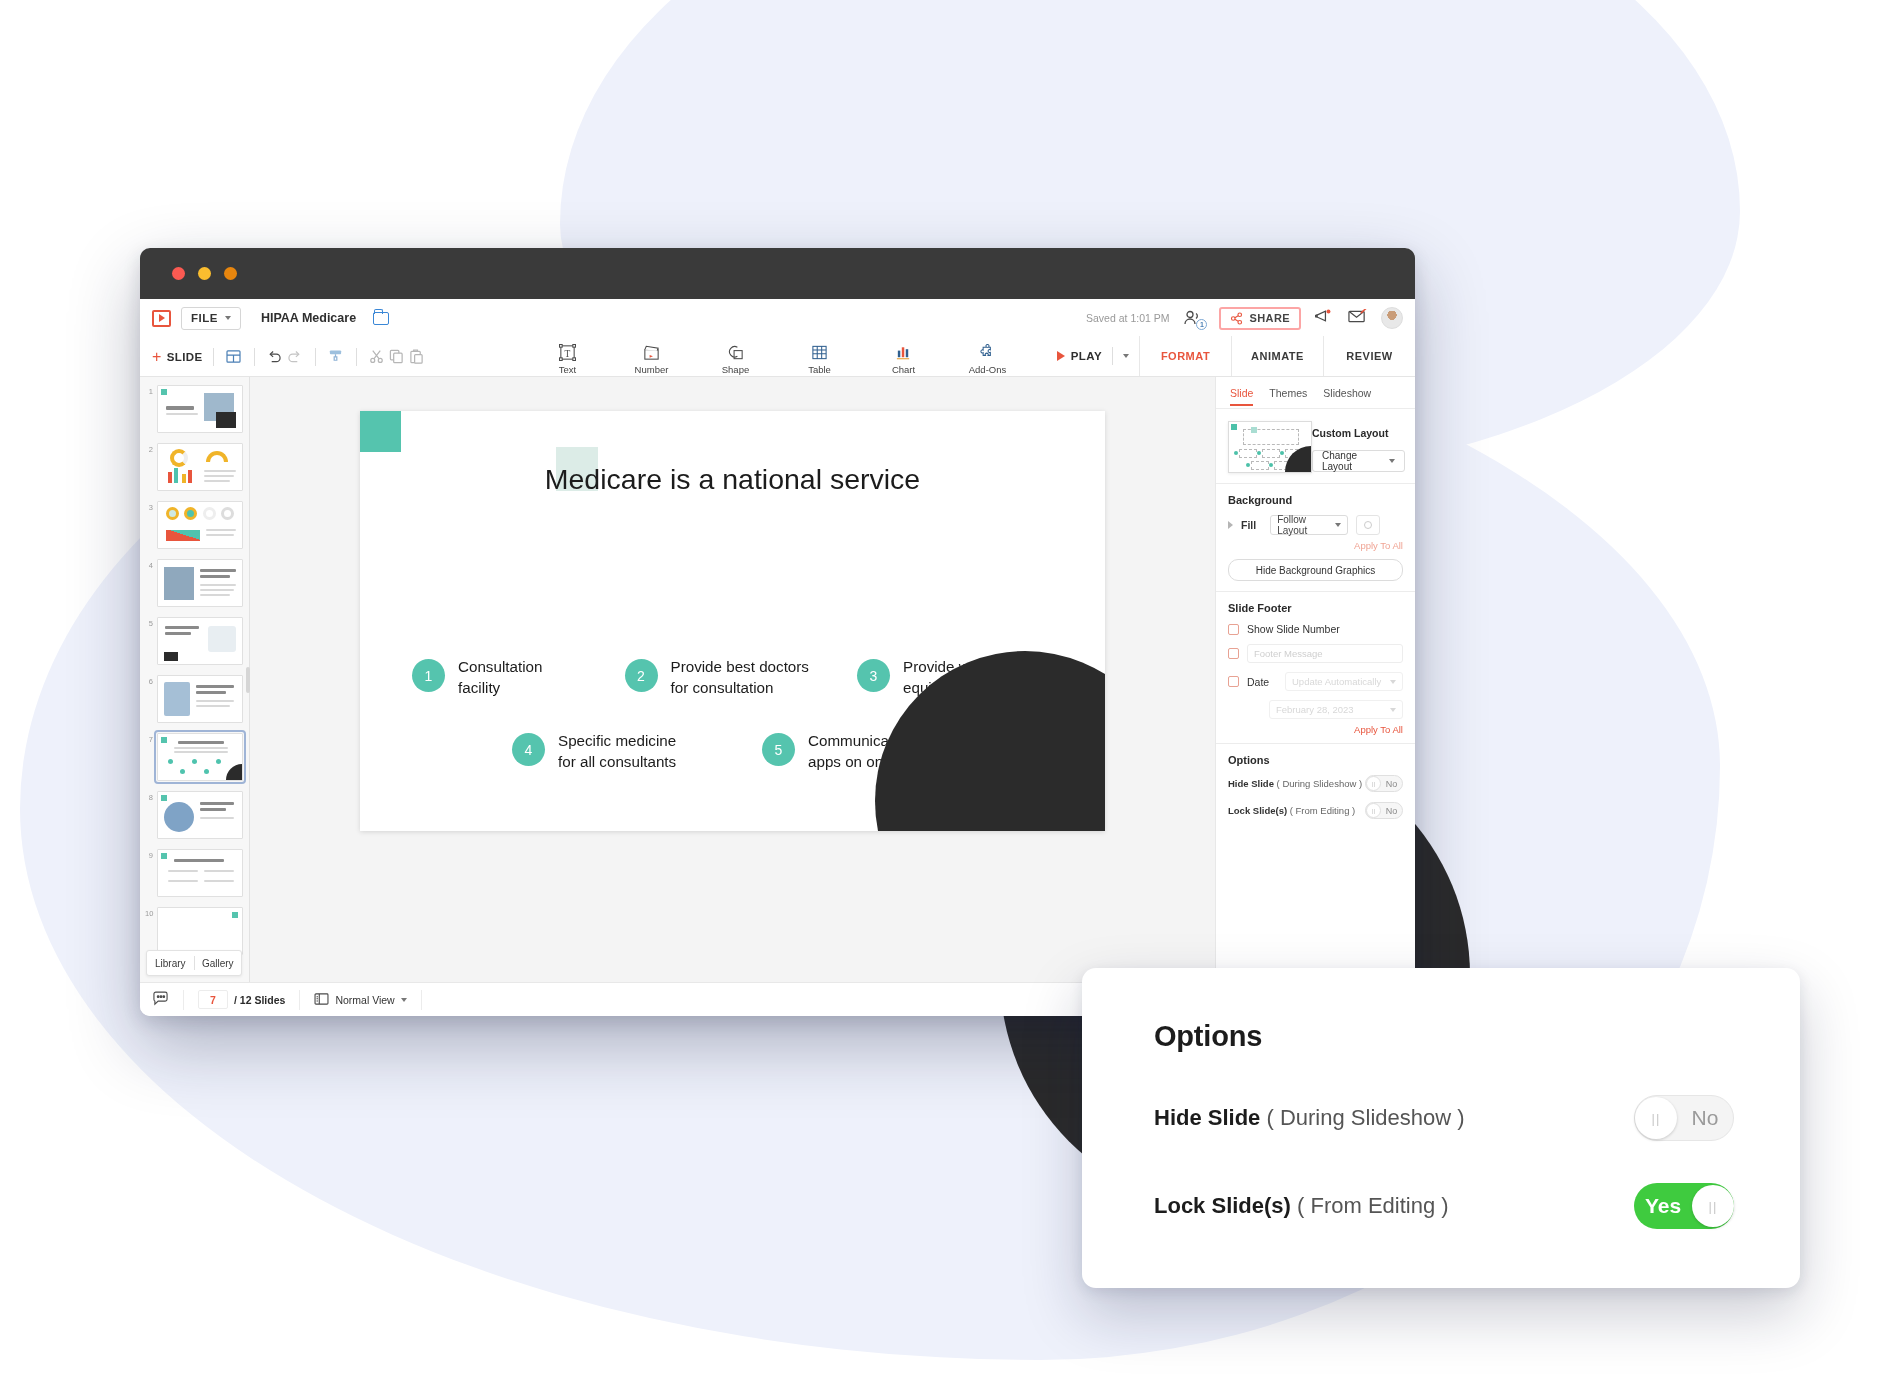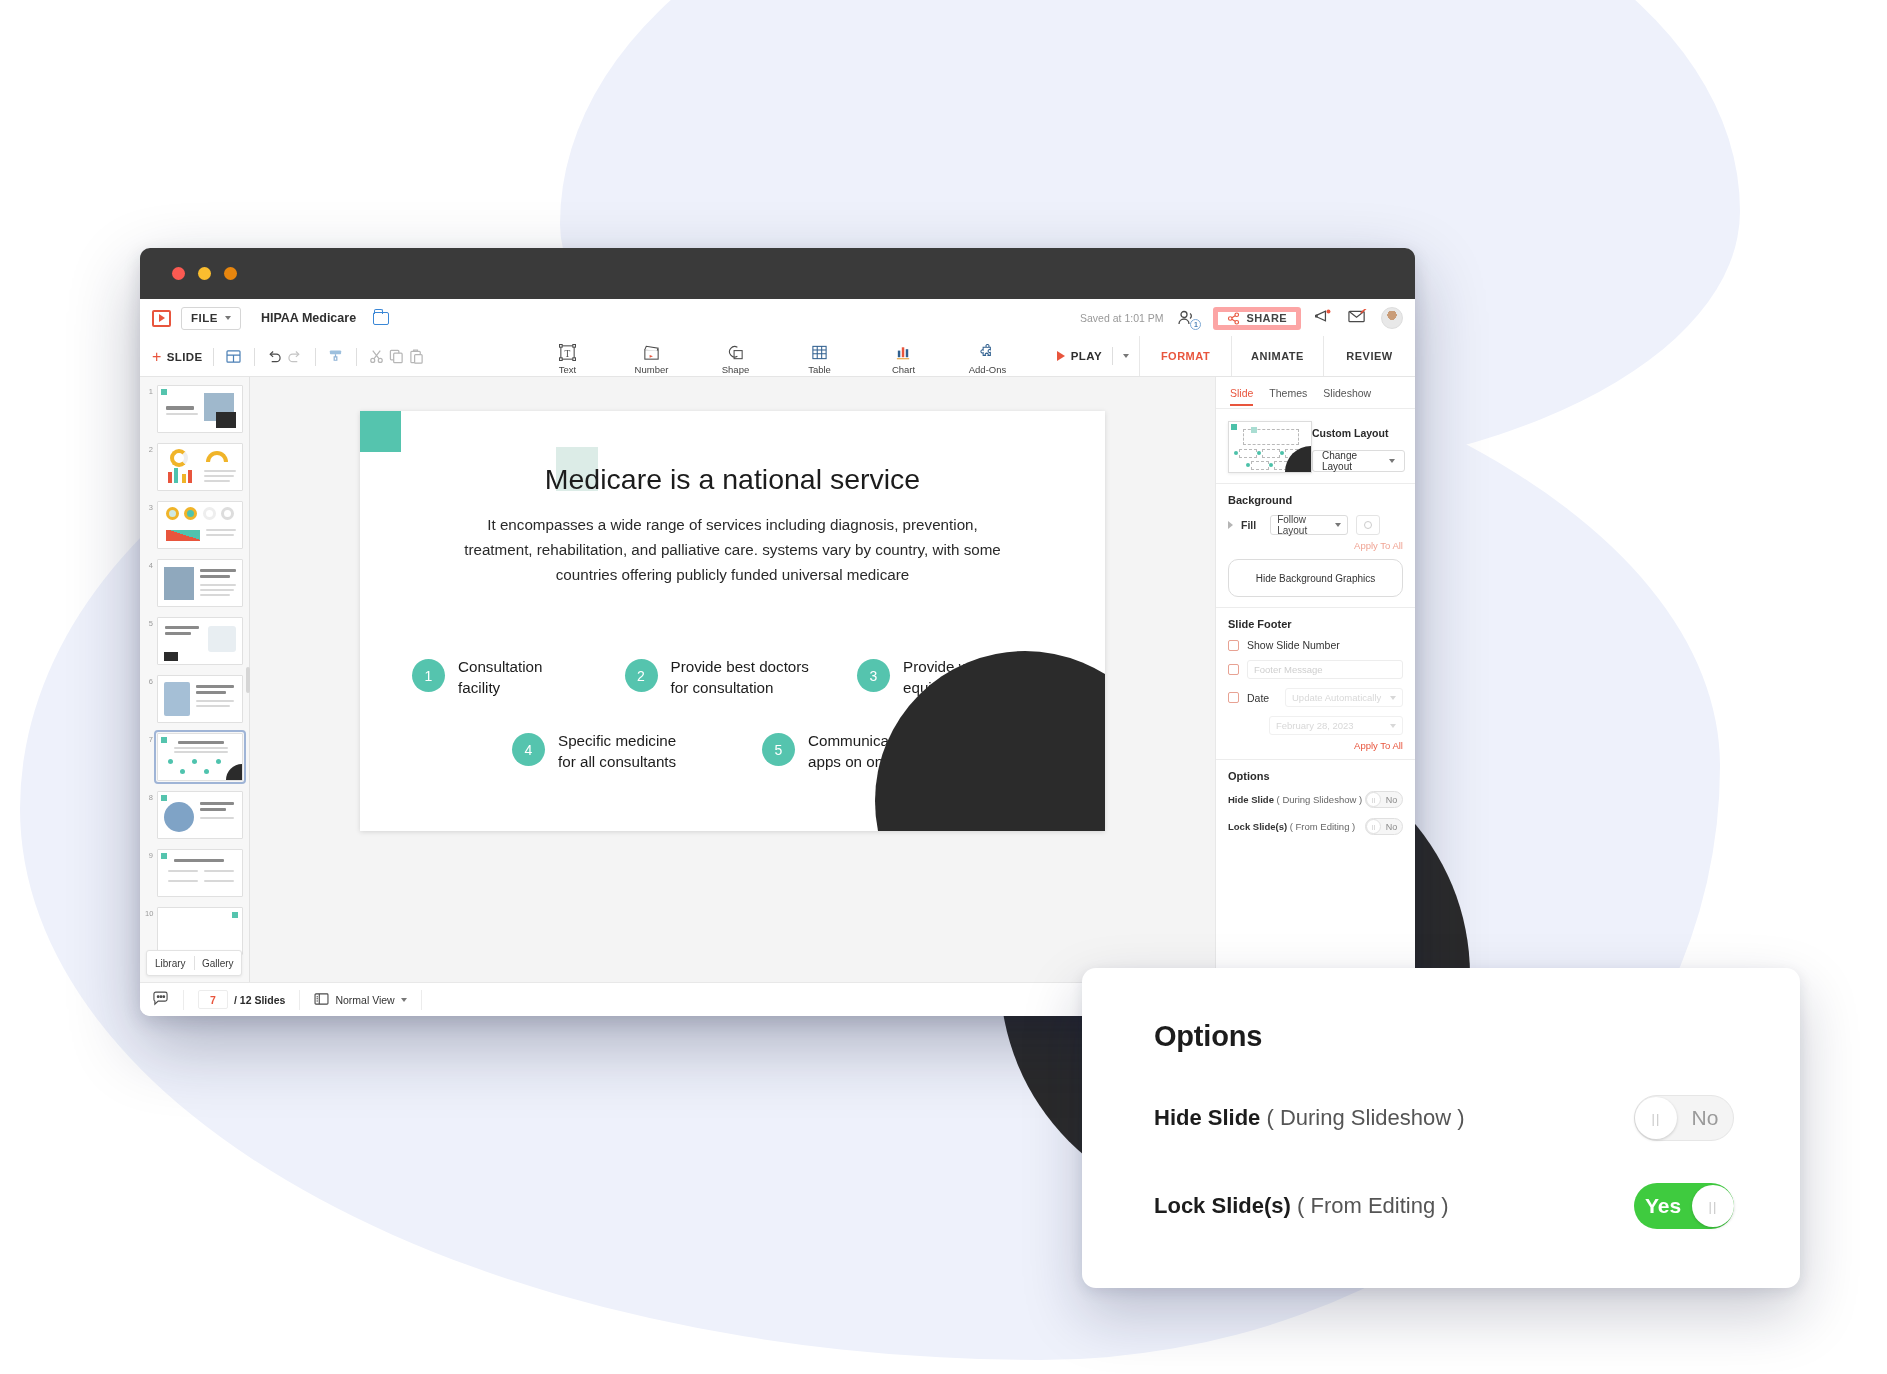--- a/index.html
+++ b/index.html
@@ -90,21 +90,21 @@
     display: flex; align-items: center; gap: 14px;
   }
   .saved-txt { font-size: 10.5px; color: #999; }
   .ic-people { position: relative; width: 22px; height: 18px; color:#4a4a4a; }
   .badge1 {
     position:absolute; right:-2px; bottom:-3px; background:#fff; border:1px solid #7ba7d4;
     color:#4a7fb5; font-size:7px; width:11px;height:11px;border-radius:50%;
     display:flex;align-items:center;justify-content:center; font-weight:bold;
   }
   .share-btn {
-    border:5px solid #fca5a5; border-radius:3px; height:23px; display:flex;
+    border:2px solid #fca5a5; border-radius:3px; height:23px; display:flex;
     align-items:center; gap:6px; padding:0 9px; font-size:11px; color:#444;
     font-weight:600; letter-spacing:.4px; background:#fff; cursor:pointer;
   }
   .avatar {
     width:22px;height:22px;border-radius:50%;
     background: radial-gradient(circle at 50% 36%, #c99c78 0 28%, #e8e8e8 29% 100%);
     border:1px solid #ddd;
   }
 
   .tb-row2 {
@@ -244,21 +244,21 @@
   }
   .color-sw {
     width:24px;height:20px;border:1px solid #e4e4e4;border-radius:3px;background:#fff;
     display:flex;align-items:center;justify-content:center;
   }
   .color-dot { width:8px;height:8px;border-radius:50%;border:1px solid #ccc; }
   .apply-all { text-align:right; font-size:9.5px; color:#f0a494; margin:-4px 0 8px; cursor:pointer; }
   .apply-all.strong { color:#e8553d; }
   .wide-btn {
     width:100%; border:1px solid #dcdcdc; border-radius:10px; background:#fff;
-    height:38px; font-size:10px; color:#333; cursor:pointer; display:flex;
+    height:22px; font-size:10px; color:#333; cursor:pointer; display:flex;
     align-items:center; justify-content:center; margin-bottom:10px;
   }
   .cb { width:11px;height:11px;border:1.4px solid #e8a293; border-radius:2px; flex:none; cursor:pointer; }
   .ghost-input {
     flex:1; border:1px solid #ededed; border-radius:3px; height:19px; display:flex;
     align-items:center; padding:0 6px; font-size:9.5px; color:#cfcfcf;
   }
   .ghost-sel {
     flex:1; border:1px solid #f0f0f0; border-radius:3px; height:19px; display:flex;
     align-items:center; justify-content:space-between; padding:0 6px; font-size:9.5px; color:#d8d8d8;
@@ -638,21 +638,20 @@
           <div class="lg-btn">Gallery</div>
         </div>
       </div>
 
       <div class="canvas-wrap">
         <div class="canvas-handle"></div>
         <div class="slide">
           <div class="slide-corner"></div>
           <div class="slide-accent"></div>
           <div class="slide-title">Medicare is a national service</div>
-          <div class="slide-body">It encompasses a wide range of services including diagnosis, prevention, treatment, rehabilitation, and palliative care. systems vary by country, with some countries offering publicly funded universal medicare</div>
 
           <div class="feat-row" style="left:52px; top:246px; width:660px; justify-content:space-between;">
             <div class="feat" style="width:200px">
               <div class="bullet">1</div>
               <div class="feat-txt">
                 <div>Consultation</div>
                 <div>facility</div>
               </div>
             </div>
             <div class="feat" style="width:220px">

